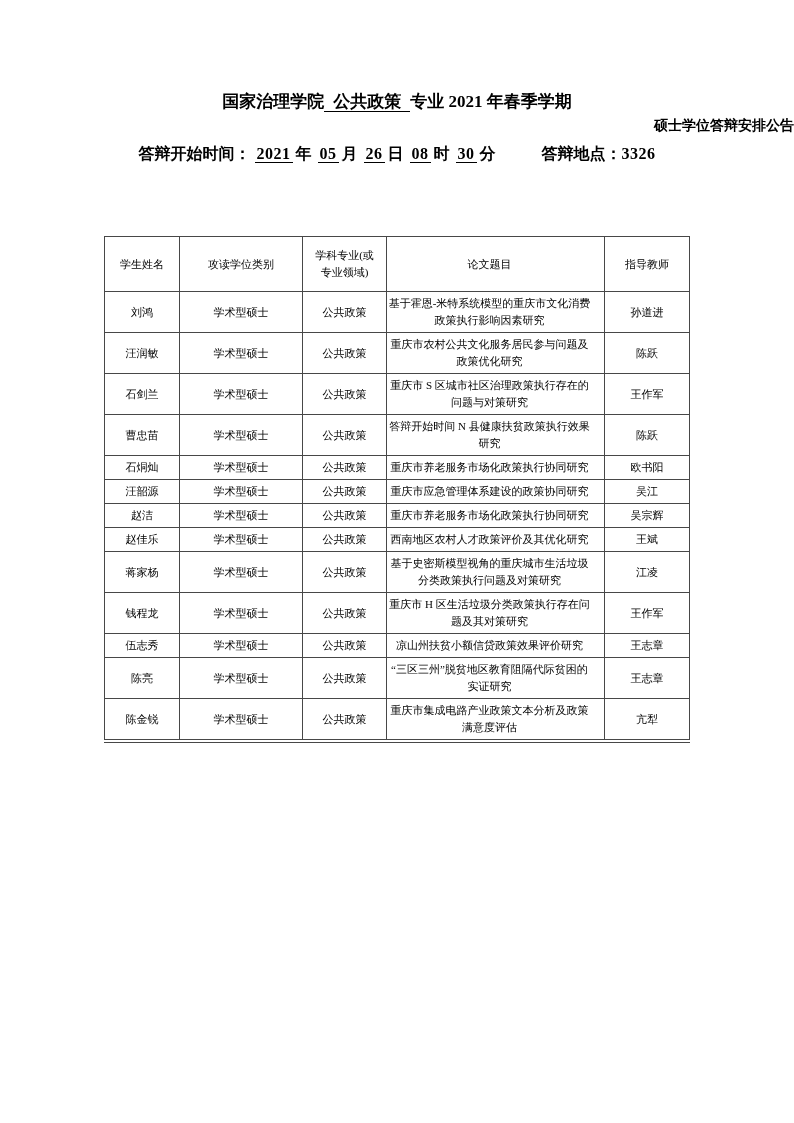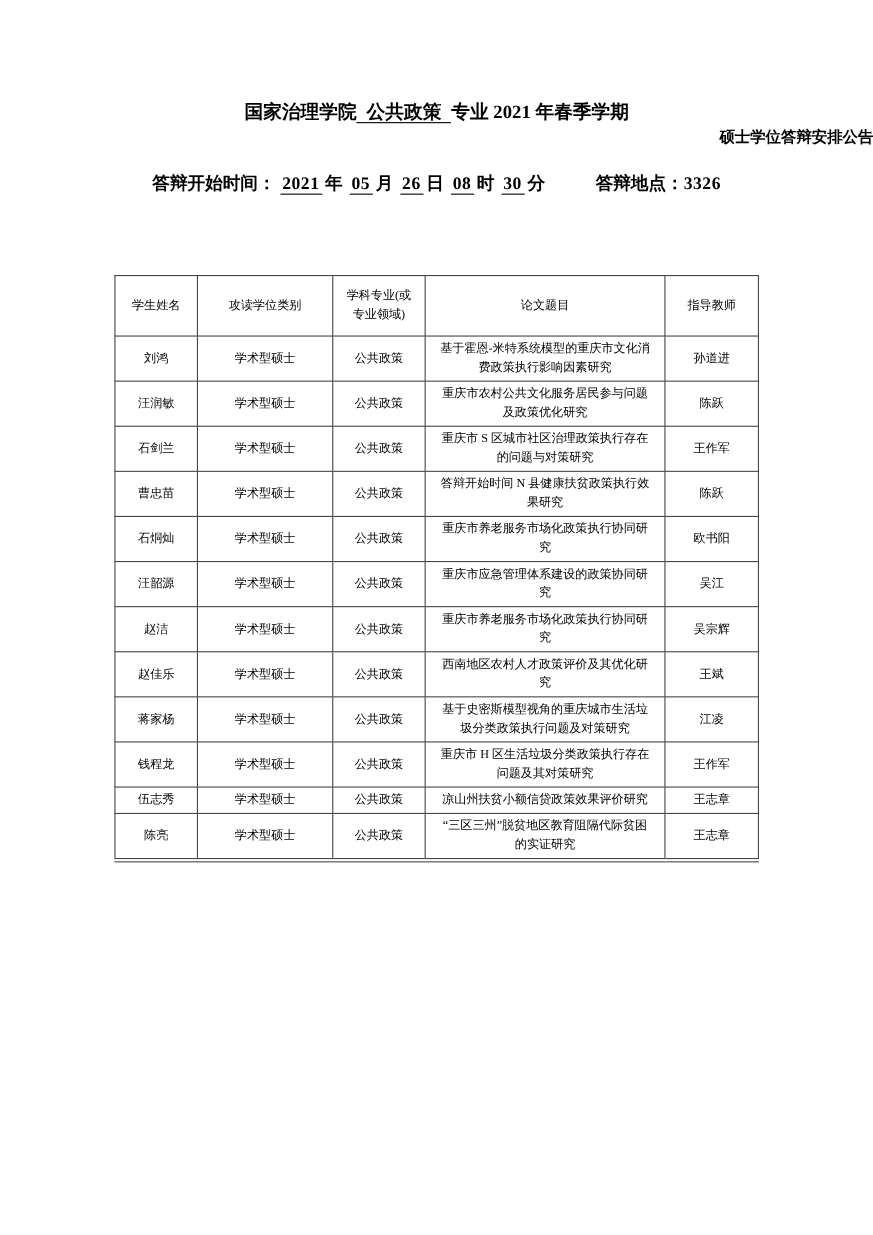--- a/index.html
+++ b/index.html
@@ -30,21 +30,21 @@
   }
   .title-line1 .u-major {
     border-bottom: 1.5px solid #000;
     padding: 0 9px;
   }
   .title-line2 {
     font-size: 14px;
     text-align: right;
   }
   .meta-line {
-    margin-top: 18px;
+    margin-top: 4px;
     font-size: 16px;
     font-weight: bold;
     text-align: center;
   }
   .meta-line .num {
     border-bottom: 1.5px solid #000;
     padding: 0 2px;
     margin-left: 4px;
     letter-spacing: 0.5px;
   }
@@ -80,21 +80,21 @@
     font-weight: normal;
     padding: 3px 8px;
     word-break: break-word;
   }
   .defense-table th {
     padding-top: 10px;
     padding-bottom: 10px;
   }
   .defense-table td.thesis-cell,
   .defense-table th.thesis-head {
-    padding-left: 12px;
+    padding-left: 0;
     padding-right: 12px;
   }
   .defense-table tr:last-child td {
     border-bottom: 4px double #474747;
   }
 </style>
 </head>
 <body>
 
 <div class="page">
@@ -200,16 +200,23 @@
         <td class="thesis-cell">凉山州扶贫小额信贷政策效果评价研究</td>
         <td>王志章</td>
       </tr>
       <tr>
         <td>陈亮</td>
         <td>学术型硕士</td>
         <td>公共政策</td>
         <td class="thesis-cell">“三区三州”脱贫地区教育阻隔代际贫困的实证研究</td>
         <td>王志章</td>
       </tr>
+      <tr>
+        <td>陈金锐</td>
+        <td>学术型硕士</td>
+        <td>公共政策</td>
+        <td class="thesis-cell">重庆市集成电路产业政策文本分析及政策满意度评估</td>
+        <td>亢犁</td>
+      </tr>
     </tbody>
   </table>
 
 </div>
 
 </body></html>

